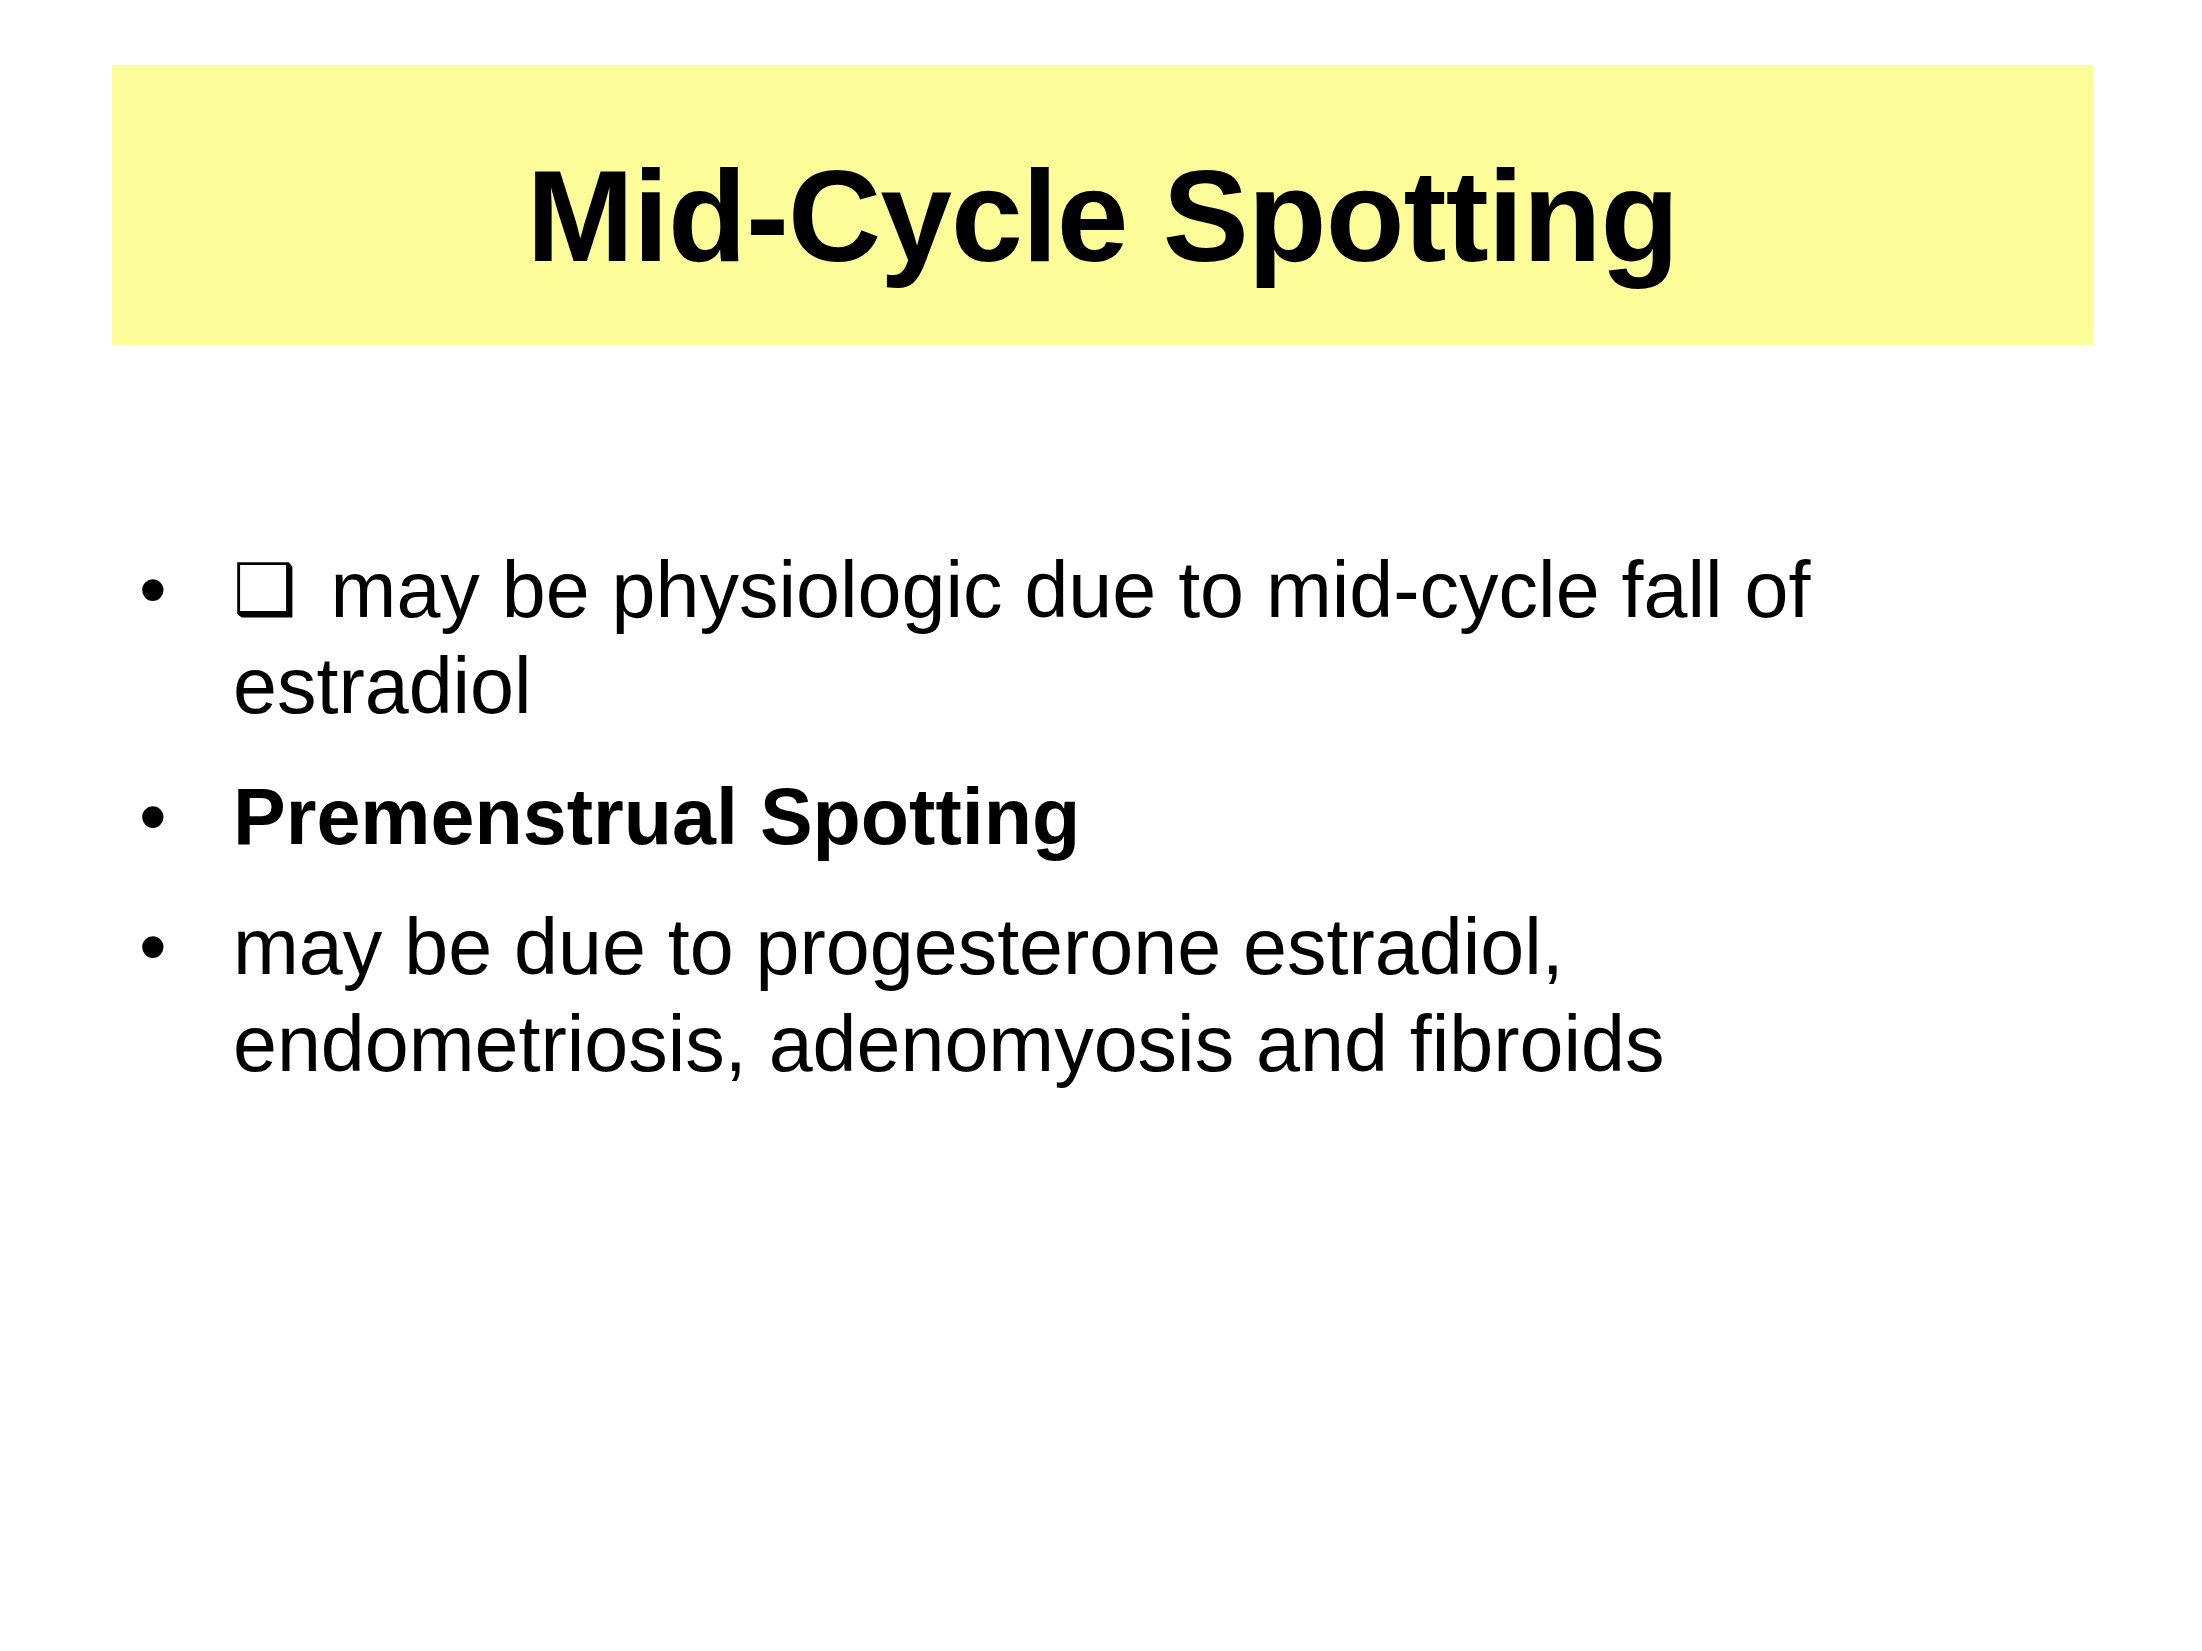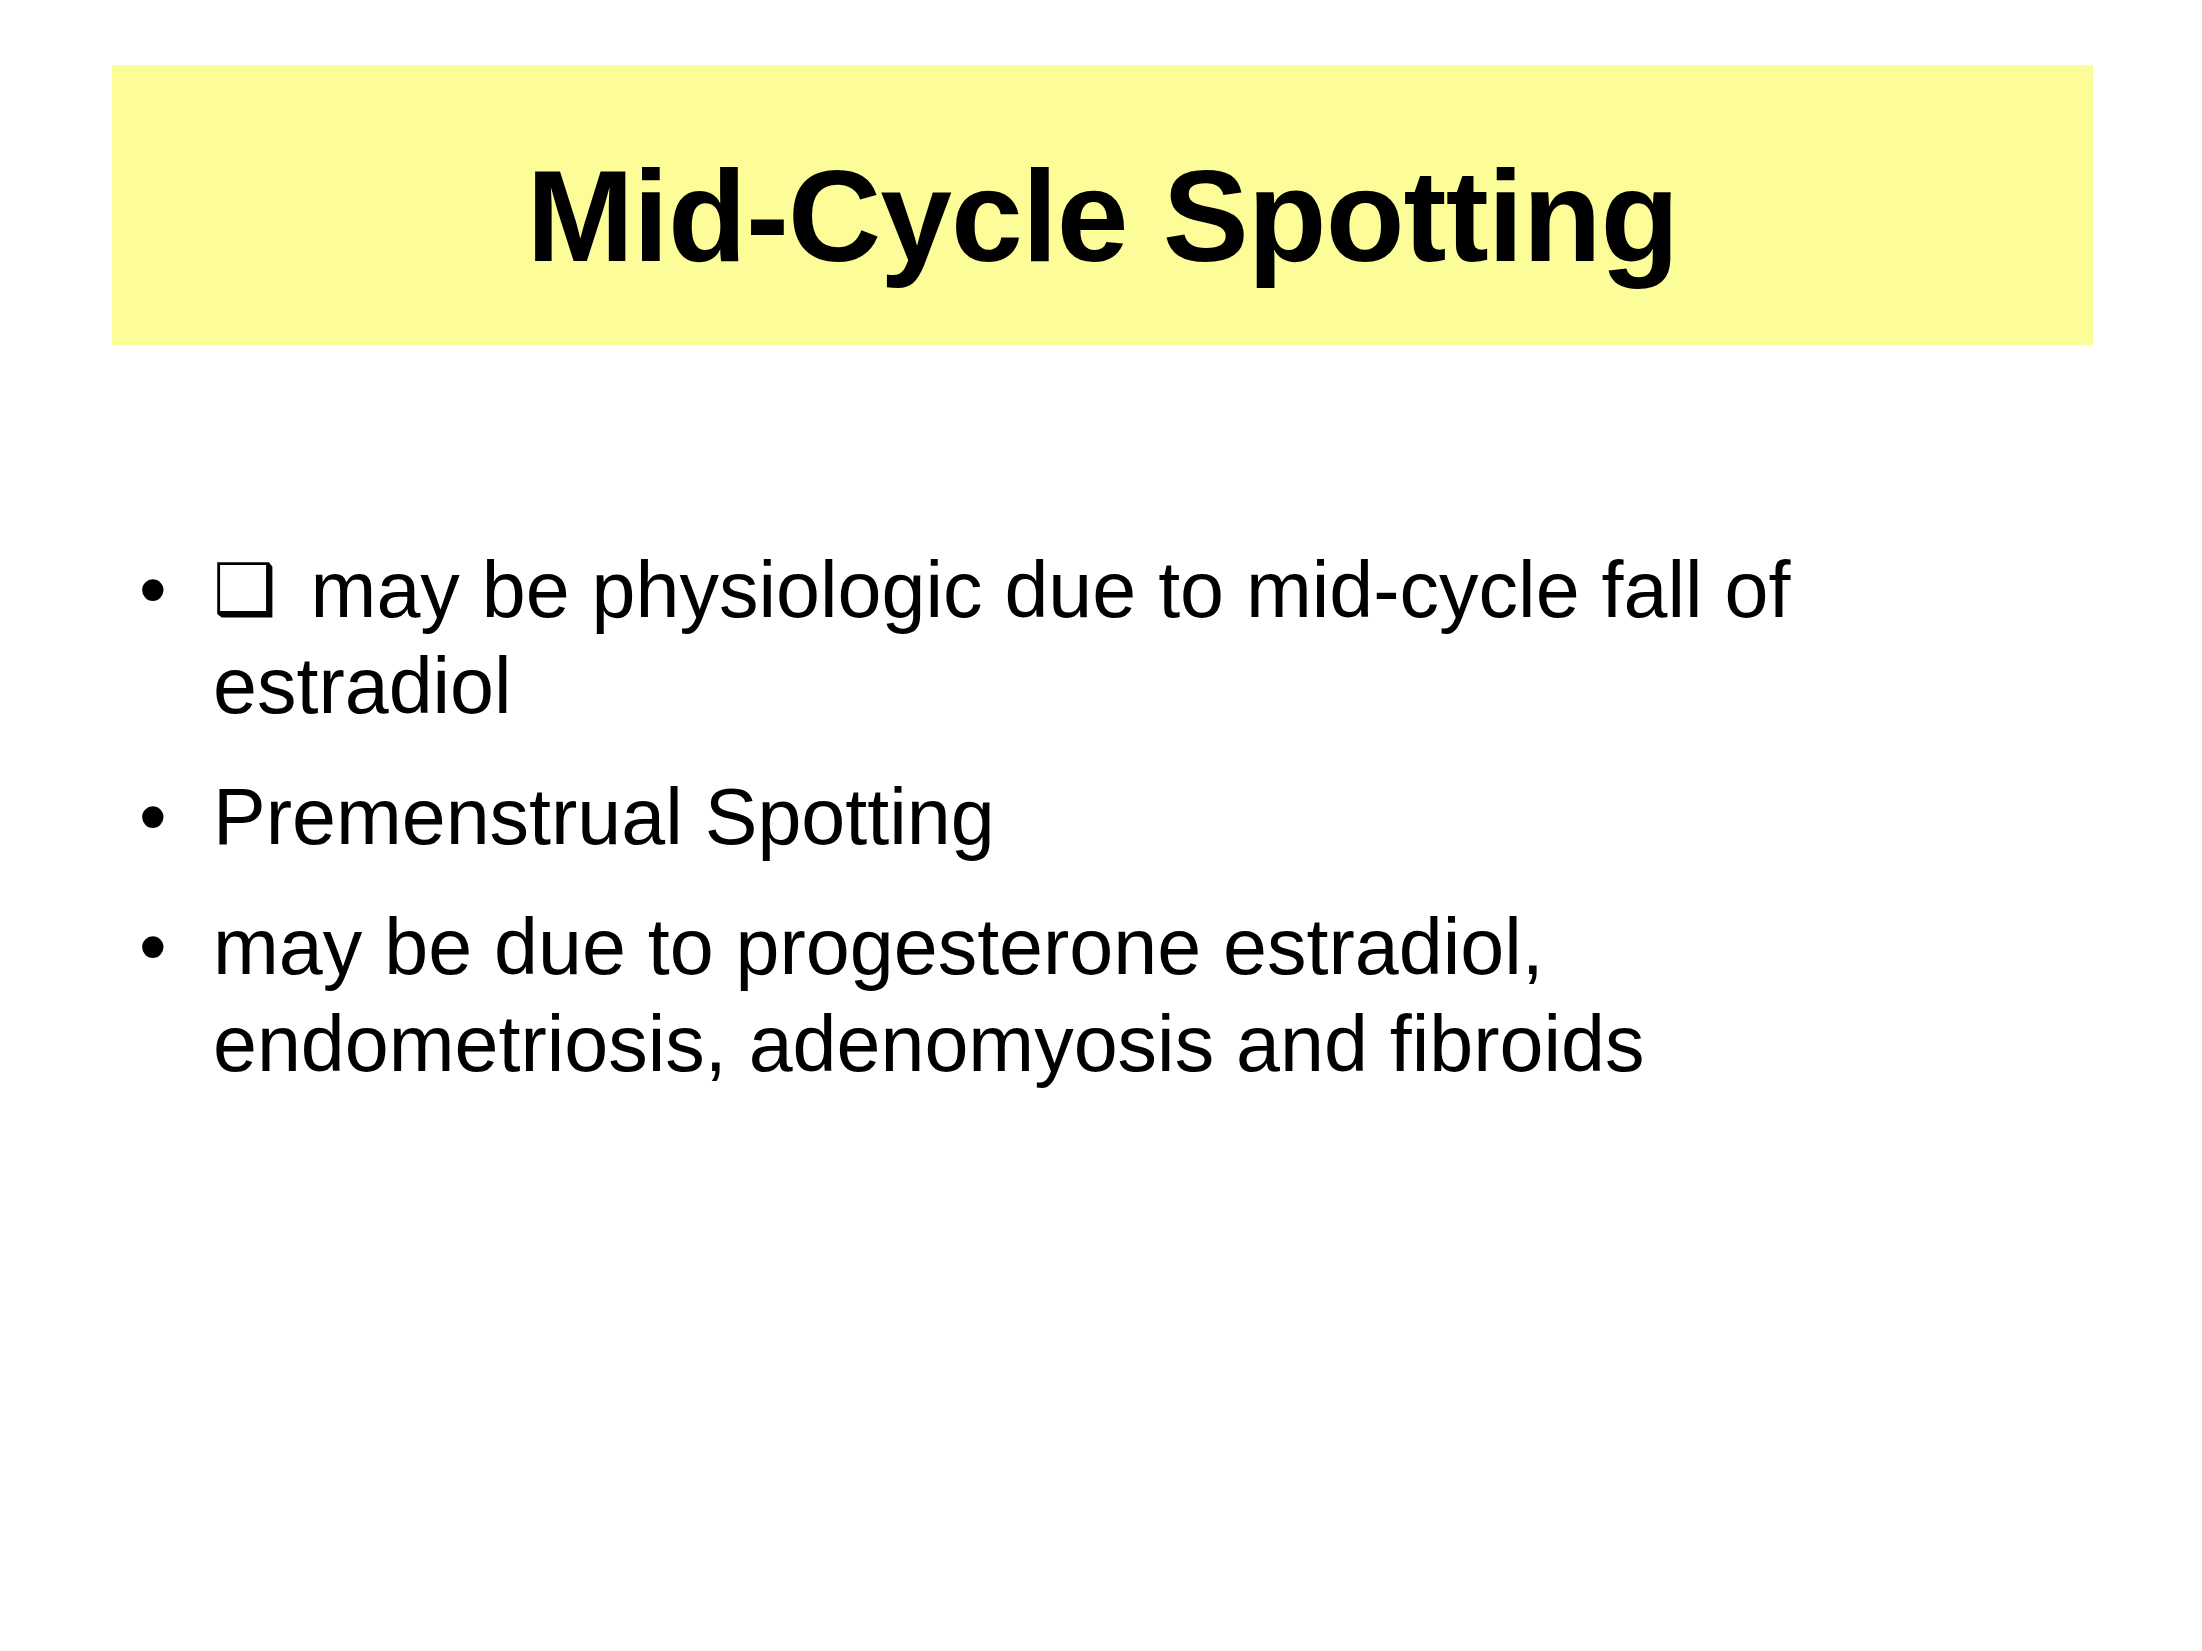--- a/index.html
+++ b/index.html
@@ -69,23 +69,24 @@
     width: 93px;
     text-align: left;
     font-size: 79px;
     line-height: 1.22;
     padding-left: 19px;
   }
 
   .bullet-text {
     flex: 1 1 auto;
     max-width: 1841px;
+    margin-left: 20px;
   }
 
-  .bullet-text.bold { font-weight: normal; }
+  .bullet-text.bold { font-weight: bold; }
 
   .box-glyph {
     font-family: "DejaVu Sans", sans-serif;
     font-size: 71px;
     line-height: 1;
     position: relative;
     top: -3.4px;
     padding-right: 12px;
   }
 </style>

